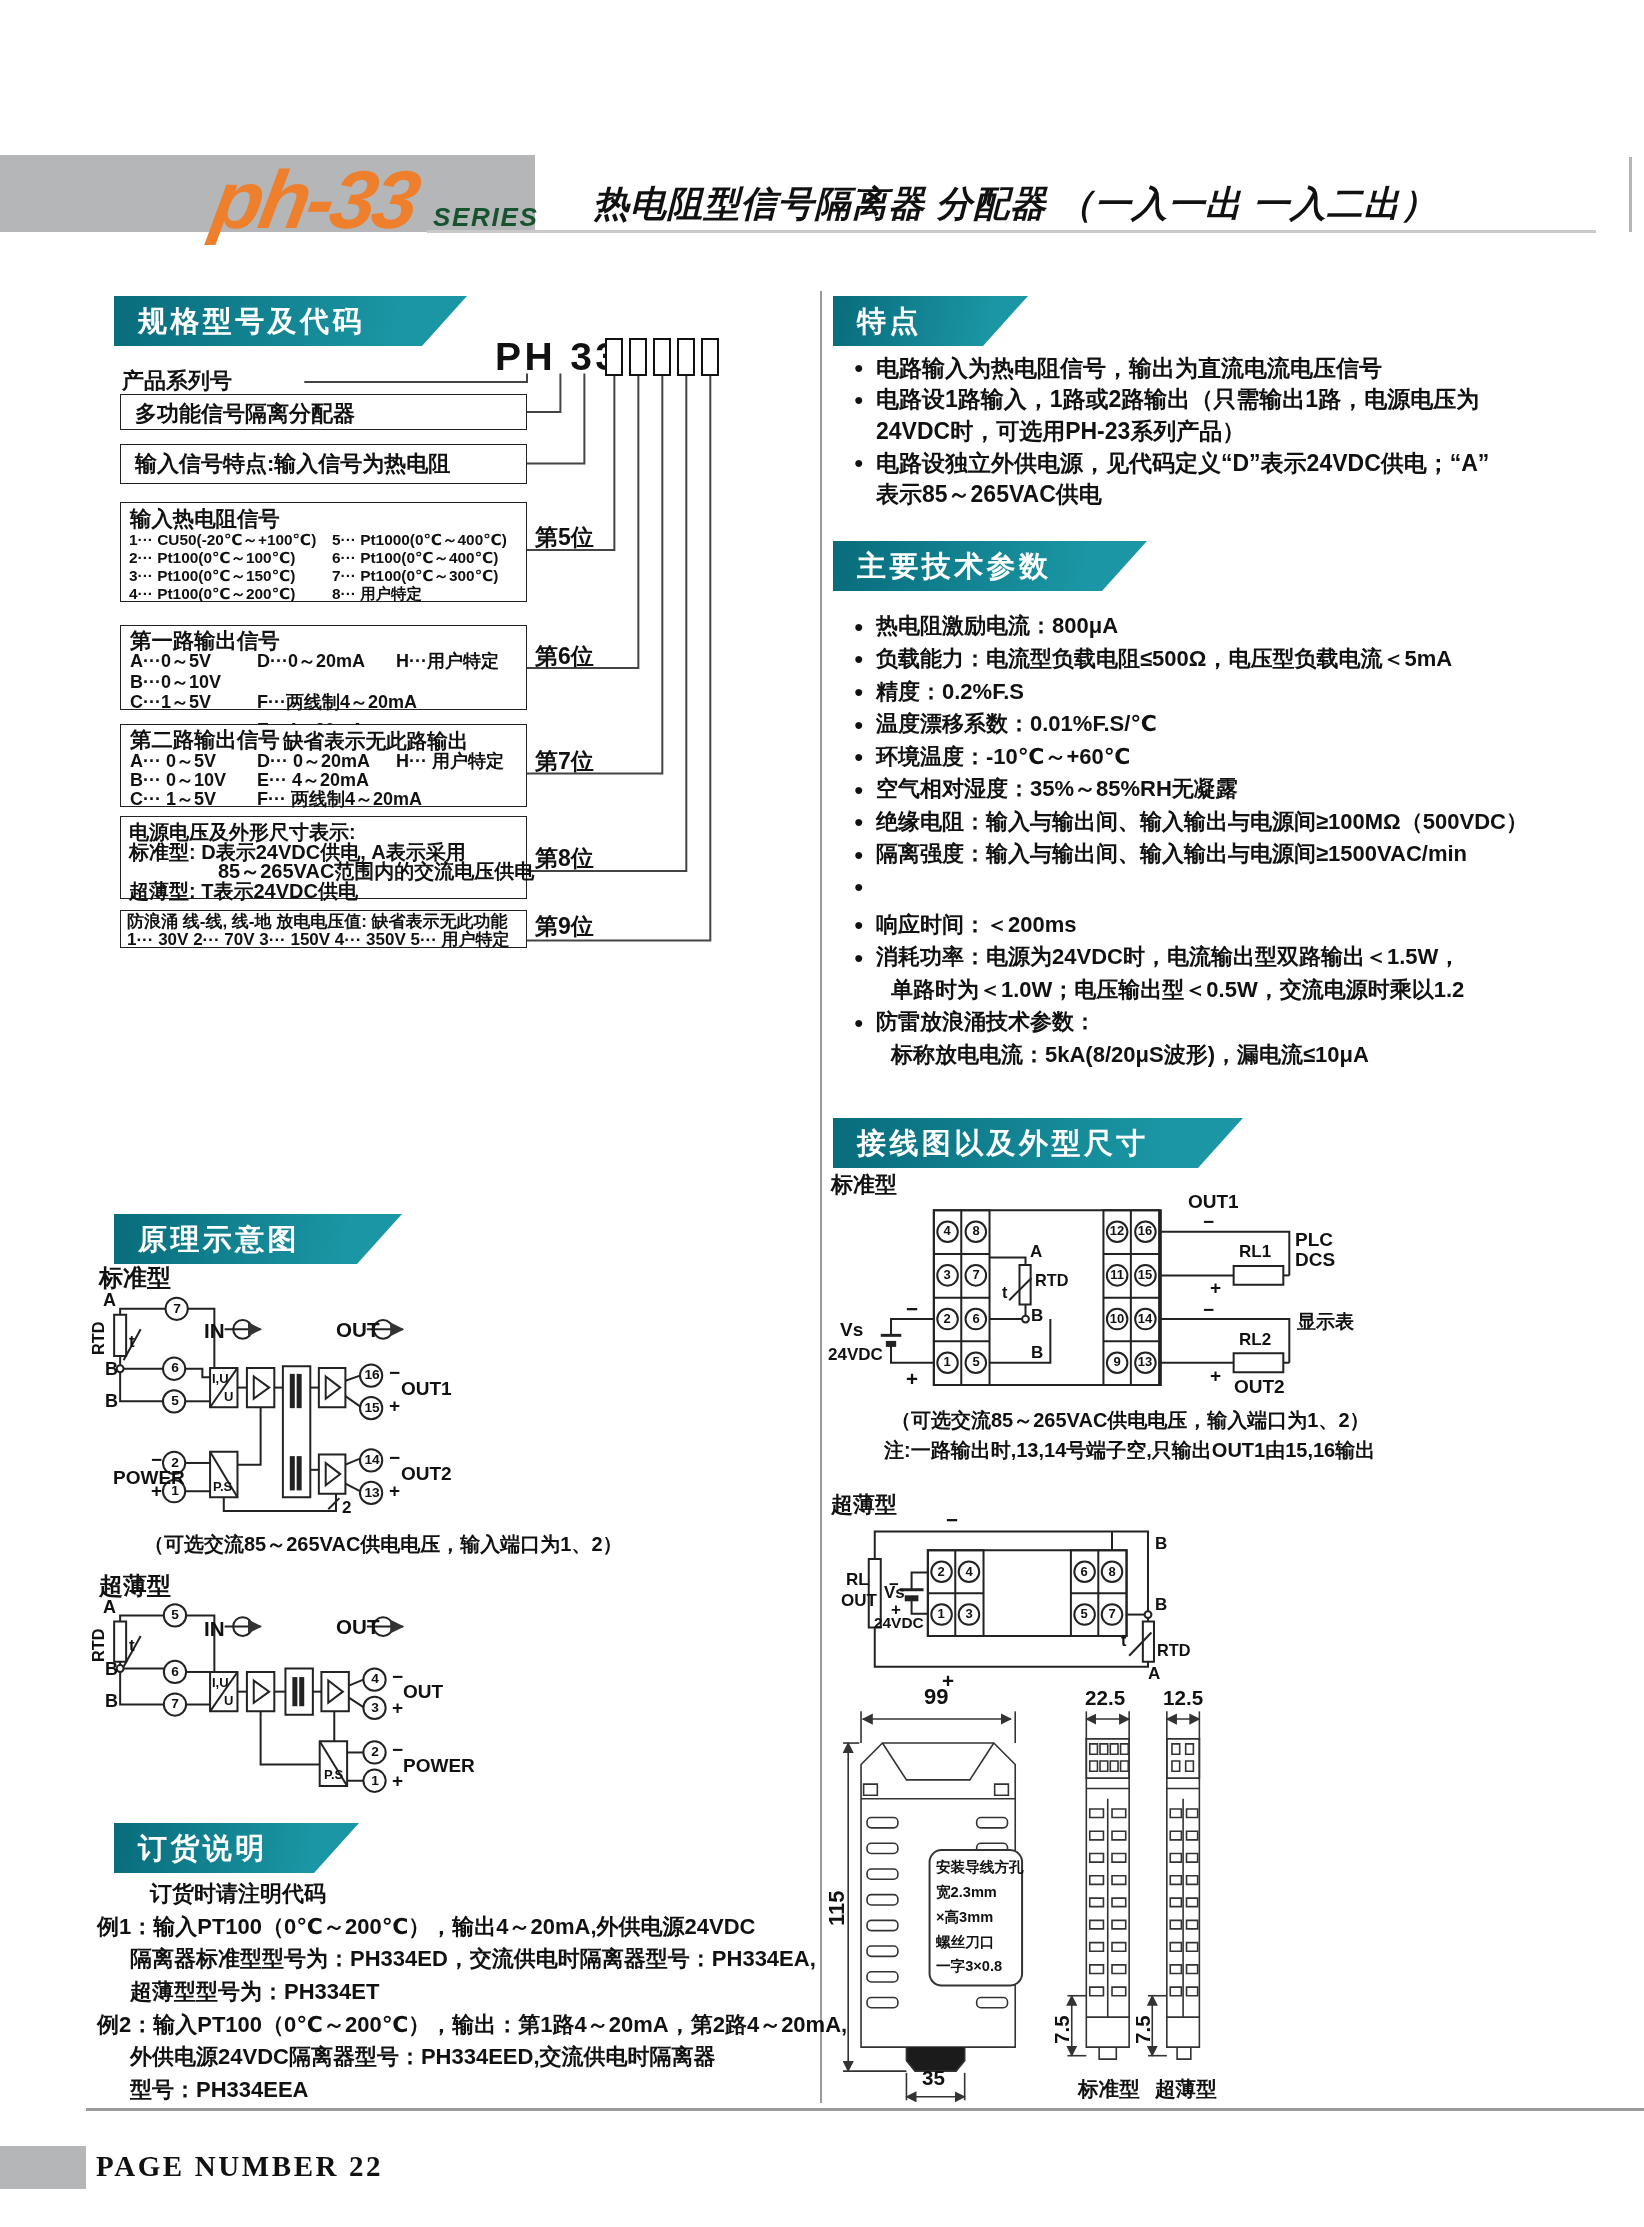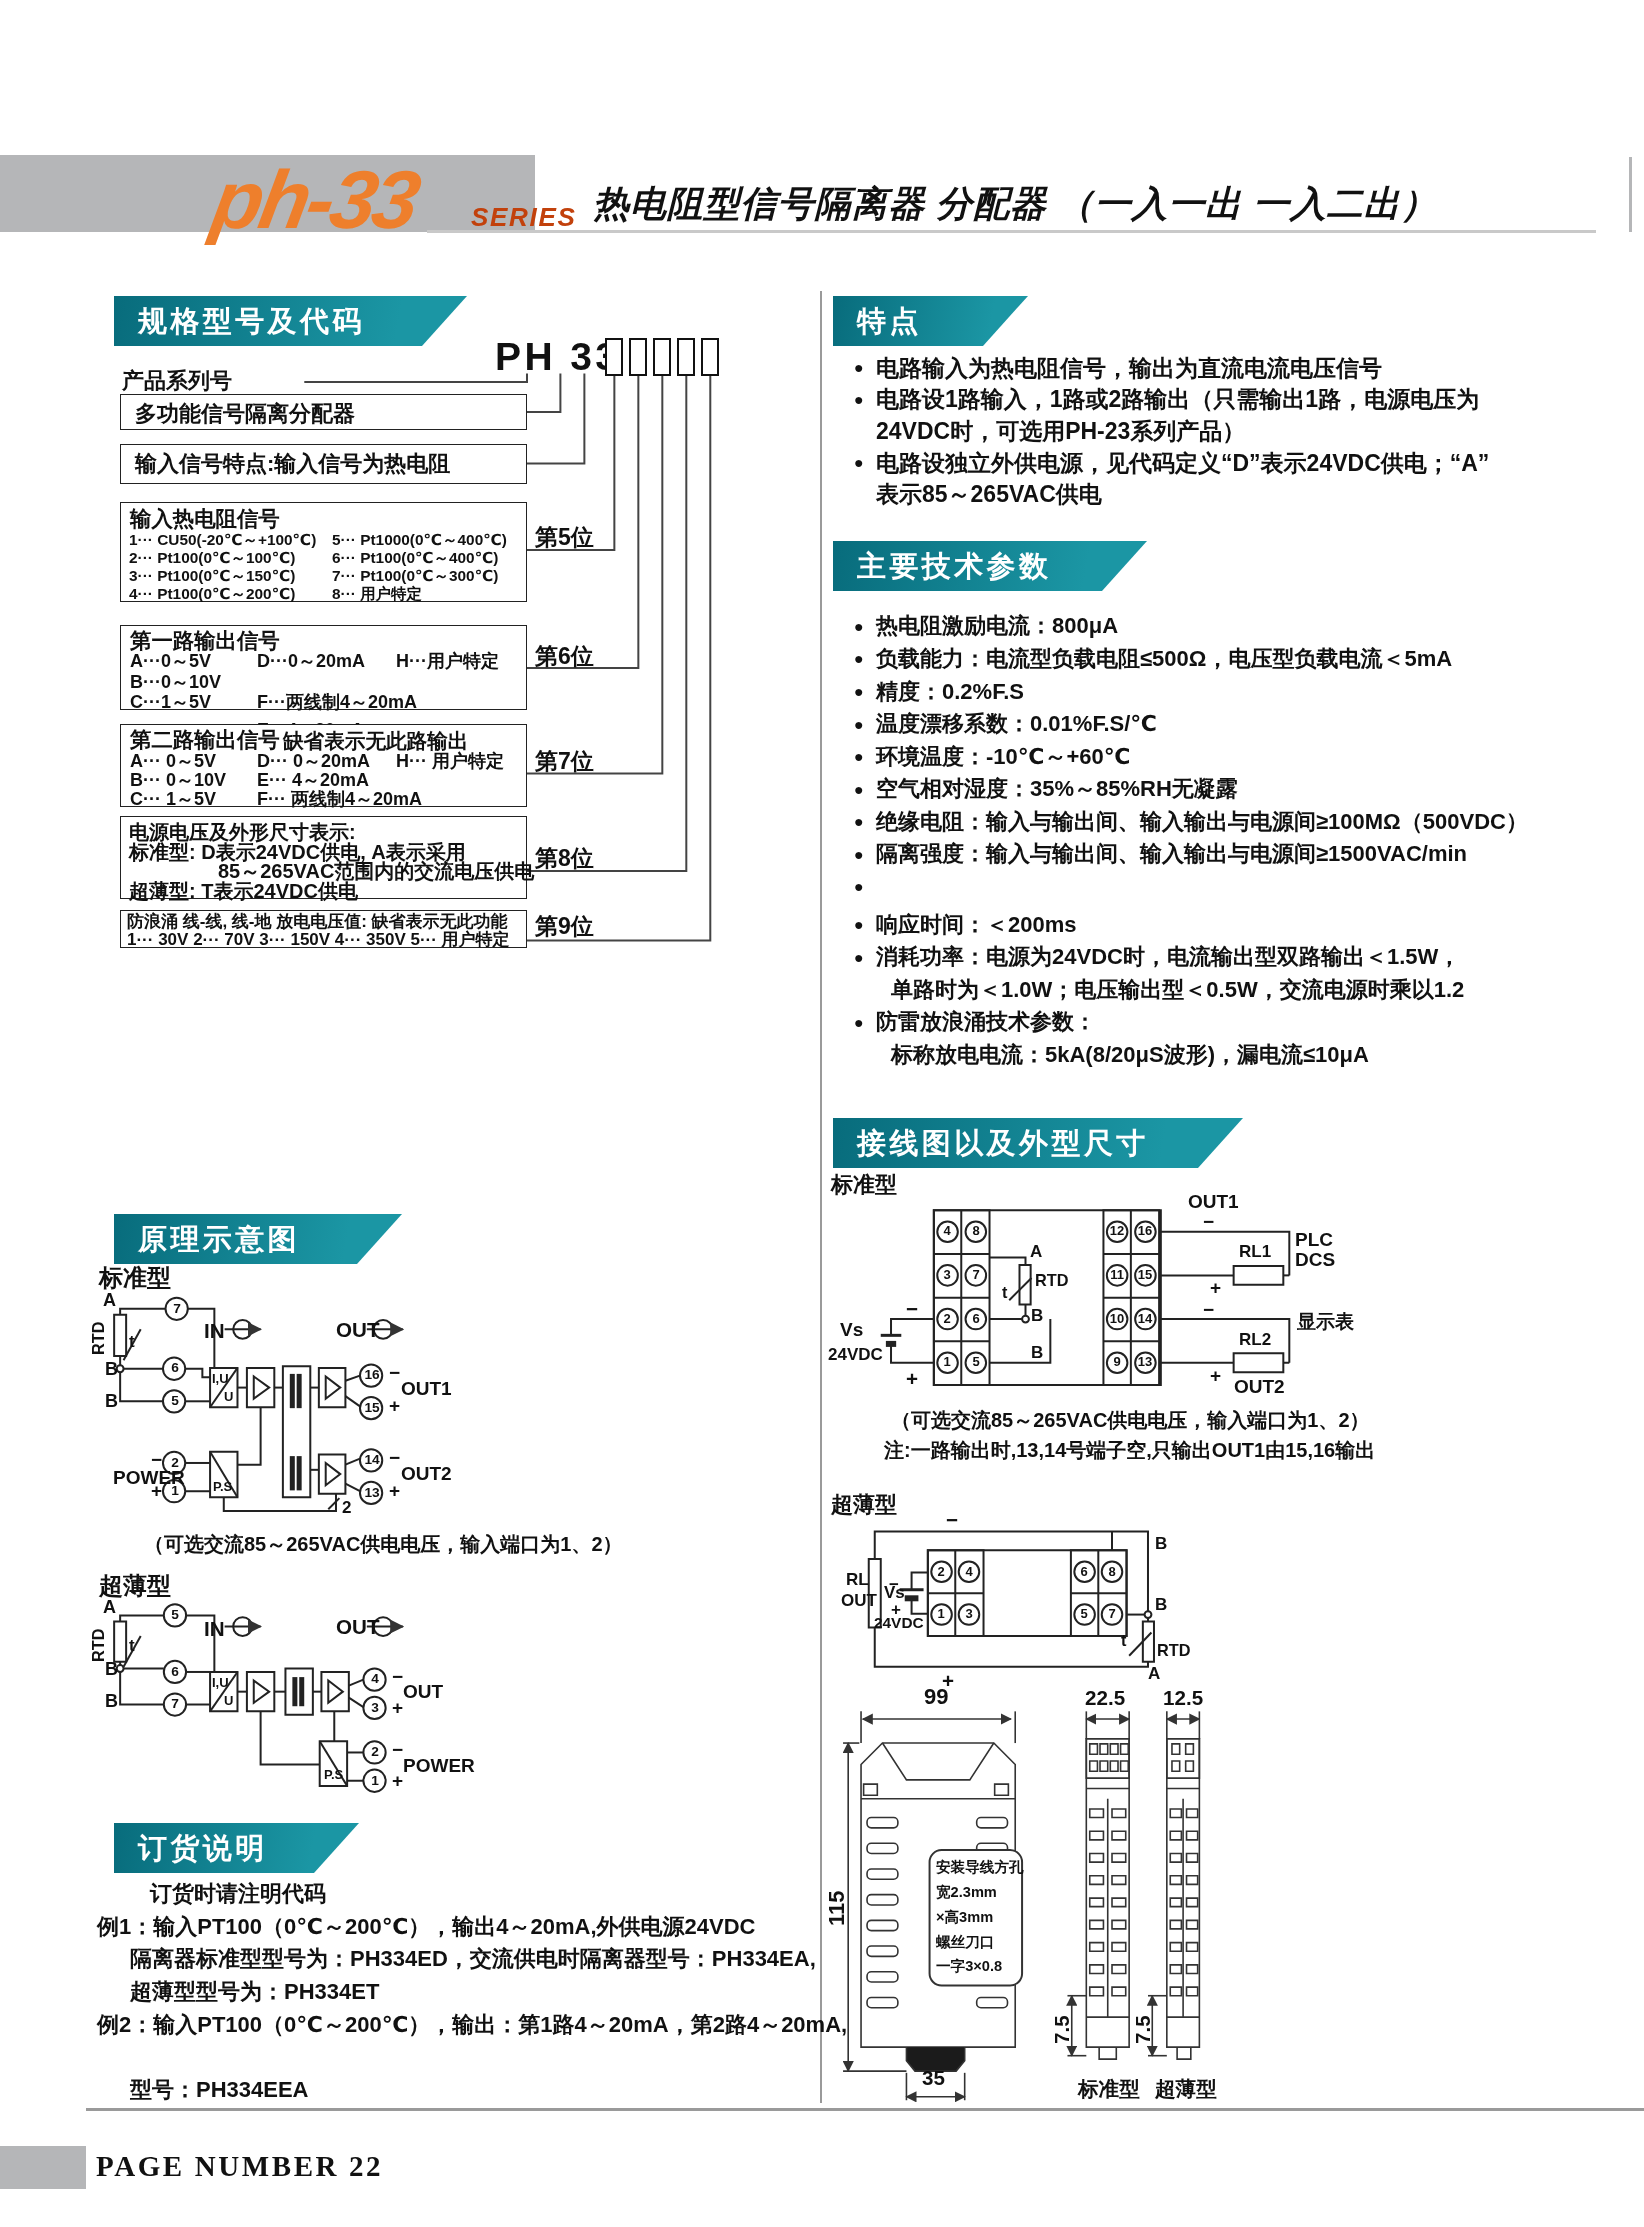--- a/index.html
+++ b/index.html
@@ -22,21 +22,21 @@
 </style>
 </head>
 <body>
 
 <div id="page">
 
   <div class="abs" style="left:0;top:155px;width:535px;height:77px;background:#b5b6b8;"></div>
   <div class="abs" style="left:427px;top:230px;width:1169px;height:3.4px;background:#c9c9c9;"></div>
   <div class="abs" style="left:1629px;top:157px;width:3.4px;height:75px;background:#b5b6b8;"></div>
   <div class="lbl" style="left:214px;top:151px;font-size:82px;font-style:italic;color:#ee7f2c;transform:skewX(-10deg);letter-spacing:-3.4px;">ph-33</div>
-  <div class="lbl" style="left:433px;top:202px;font-size:26px;font-style:italic;color:#c2410c;letter-spacing:1.7px;margin-left:38px;">SERIES</div>
+  <div class="lbl" style="left:433px;top:202px;font-size:26px;font-style:italic;color:#14532d;letter-spacing:1.7px;">SERIES</div>
   <div class="lbl" style="left:593px;top:182px;font-size:36px;font-style:italic;letter-spacing:0.9px;">热电阻型信号隔离器 分配器 （一入一出 一入二出）</div>
 
   <div class="banner" style="left:114px;top:296px;width:353px;">规格型号及代码</div>
   <div class="banner" style="left:833px;top:296px;width:195px;">特点</div>
   <div class="banner" style="left:833px;top:1118px;width:410px;">接线图以及外型尺寸</div>
   <div class="banner" style="left:833px;top:541px;width:314px;">主要技术参数</div>
   <div class="banner" style="left:114px;top:1214px;width:288px;">原理示意图</div>
   <div class="banner" style="left:114px;top:1823px;width:245px;">订货说明</div>
 
   <div class="abs" style="left:820px;top:291px;width:1.7px;height:1812px;background:#9a9a9a;"></div>
@@ -527,20 +527,21 @@
   <div class="lbl" style="left:403px;top:1681px;font-size:19px;">OUT</div>
   <div class="lbl" style="left:392px;top:1739px;font-size:19px;">−</div>
   <div class="lbl" style="left:392px;top:1770px;font-size:19px;">+</div>
   <div class="lbl" style="left:403px;top:1755px;font-size:19px;">POWER</div>
 
   <div class="lbl" style="left:150px;top:1881px;font-size:22px;">订货时请注明代码</div>
   <div class="lbl" style="left:97px;top:1914px;font-size:22px;">例1：输入PT100（0℃～200℃），输出4～20mA,外供电源24VDC</div>
   <div class="lbl" style="left:130px;top:1946px;font-size:22px;">隔离器标准型型号为：PH334ED，交流供电时隔离器型号：PH334EA,</div>
   <div class="lbl" style="left:130px;top:1979px;font-size:22px;">超薄型型号为：PH334ET</div>
   <div class="lbl" style="left:97px;top:2012px;font-size:22px;">例2：输入PT100（0℃～200℃），输出：第1路4～20mA，第2路4～20mA,</div>
+  <div class="lbl" style="left:130px;top:2044px;font-size:22px;">外供电源24VDC隔离器型号：PH334EED,交流供电时隔离器</div>
   <div class="lbl" style="left:130px;top:2077px;font-size:22px;">型号：PH334EEA</div>
 
   <div class="lbl" style="left:831px;top:1172px;font-size:22px;">标准型</div>
   <div class="lbl" style="left:840px;top:1319px;font-size:19px;">Vs</div>
   <div class="lbl" style="left:828px;top:1345px;font-size:17px;">24VDC</div>
   <div class="lbl" style="left:906px;top:1297px;font-size:20.6px;">−</div>
   <div class="lbl" style="left:906px;top:1367px;font-size:20.6px;">+</div>
   <div class="tn" style="left:936px;top:1223px;font-size:13px;">4</div>
   <div class="tn" style="left:936px;top:1267px;font-size:13px;">3</div>
   <div class="tn" style="left:936px;top:1311px;font-size:13px;">2</div>

